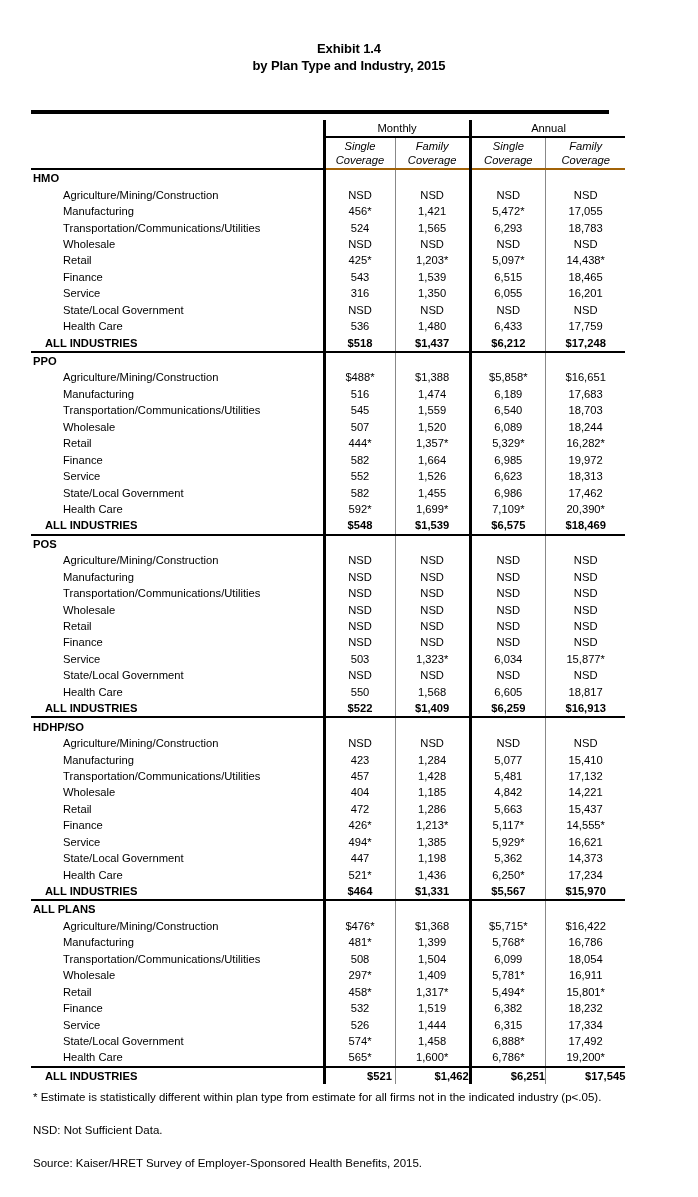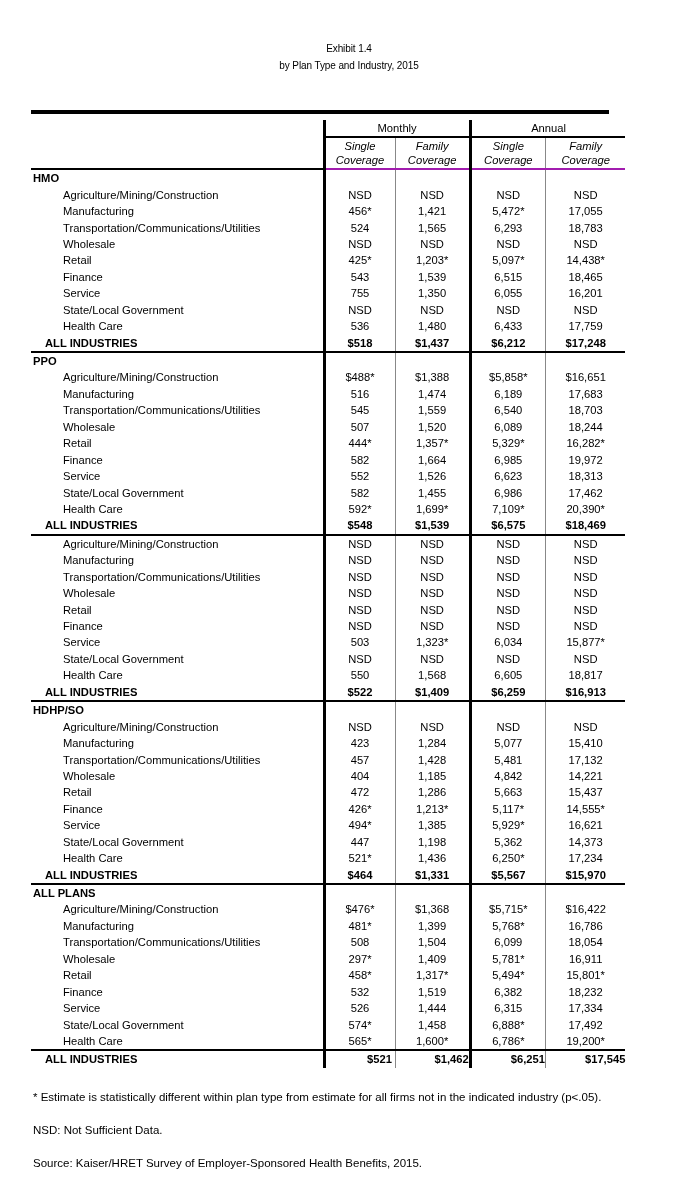--- a/index.html
+++ b/index.html
@@ -2,21 +2,21 @@
 <html><head>
 <meta charset="utf-8">
 <style>
   html, body { margin: 0; padding: 0; background: #ffffff; }
   body {
     width: 698px; height: 1197px; position: relative; overflow: hidden;
     font-family: "Liberation Sans", sans-serif; color: #000;
   }
   .title-block {
     position: absolute; top: 40px; left: 0; width: 698px;
-    text-align: center; font-weight: normal; font-size: 10px; line-height: 17px;
+    text-align: center; font-weight: bold; font-size: 13px; line-height: 17px;
     letter-spacing: -0.1px;
   }
   .top-rule {
     position: absolute; left: 31px; top: 110px; width: 578px; height: 4px; background: #000;
   }
   table {
     position: absolute; left: 31px; top: 100px;
     border-collapse: collapse; font-size: 11.2px; table-layout: fixed;
   }
   col.c-label { width: 293px; }
@@ -29,21 +29,21 @@
   .hdr-group { text-align: center; height: 16px; vertical-align: bottom; }
   .hdr-sub { text-align: center; font-style: italic; line-height: 14px; height: 30px; vertical-align: middle; }
   .num { text-align: center; }
   .thick-l { border-left: 3px solid #000; }
   .thin-l { border-left: 1px solid #888; }
   .plan td.label { font-weight: bold; padding-left: 2px; margin-left: 23px; }
   .ind td.label { padding-left: 32px; }
   .total td { font-weight: bold; border-bottom: 2px solid #000; }
   .total td.label { padding-left: 14px; }
   .hdr-group-row th.grp { border-bottom: 2px solid #000; }
-  .hdr-sub-row th { border-bottom: 2px solid #a21caf; }
+  .hdr-sub-row th { border-bottom: 2px solid #a16207; }
   .hdr-sub-row th.blank { border-bottom: 2px solid #000; }
   .last-plan-total td { border-top: 2px solid #000; border-bottom: none; padding-left: 39px; }
   .footnotes {
     position: absolute; left: 33px; top: 1075px; width: 600px;
     font-size: 11.5px; line-height: 16px;
   }
   .footnotes p { margin: 14px 0 17px 0; }
 </style>
 </head>
 <body>
@@ -134,21 +134,21 @@
       </tr>
       <tr class="ind">
         <td class="label">Finance</td>
         <td class="num thick-l">543</td>
         <td class="num thin-l">1,539</td>
         <td class="num thick-l">6,515</td>
         <td class="num thin-l">18,465</td>
       </tr>
       <tr class="ind">
         <td class="label">Service</td>
-        <td class="num thick-l">755</td>
+        <td class="num thick-l">316</td>
         <td class="num thin-l">1,350</td>
         <td class="num thick-l">6,055</td>
         <td class="num thin-l">16,201</td>
       </tr>
       <tr class="ind">
         <td class="label">State/Local Government</td>
         <td class="num thick-l">NSD</td>
         <td class="num thin-l">NSD</td>
         <td class="num thick-l">NSD</td>
         <td class="num thin-l">NSD</td>
@@ -236,20 +236,27 @@
         <td class="num thin-l">1,699*</td>
         <td class="num thick-l">7,109*</td>
         <td class="num thin-l">20,390*</td>
       </tr>
       <tr class="total">
         <td class="label">ALL INDUSTRIES</td>
         <td class="num thick-l">$548</td>
         <td class="num thin-l">$1,539</td>
         <td class="num thick-l">$6,575</td>
         <td class="num thin-l">$18,469</td>
+      </tr>
+      <tr class="plan">
+        <td class="label">POS</td>
+        <td class="num thick-l"></td>
+        <td class="num thin-l"></td>
+        <td class="num thick-l"></td>
+        <td class="num thin-l"></td>
       </tr>
       <tr class="ind">
         <td class="label">Agriculture/Mining/Construction</td>
         <td class="num thick-l">NSD</td>
         <td class="num thin-l">NSD</td>
         <td class="num thick-l">NSD</td>
         <td class="num thin-l">NSD</td>
       </tr>
       <tr class="ind">
         <td class="label">Manufacturing</td>

